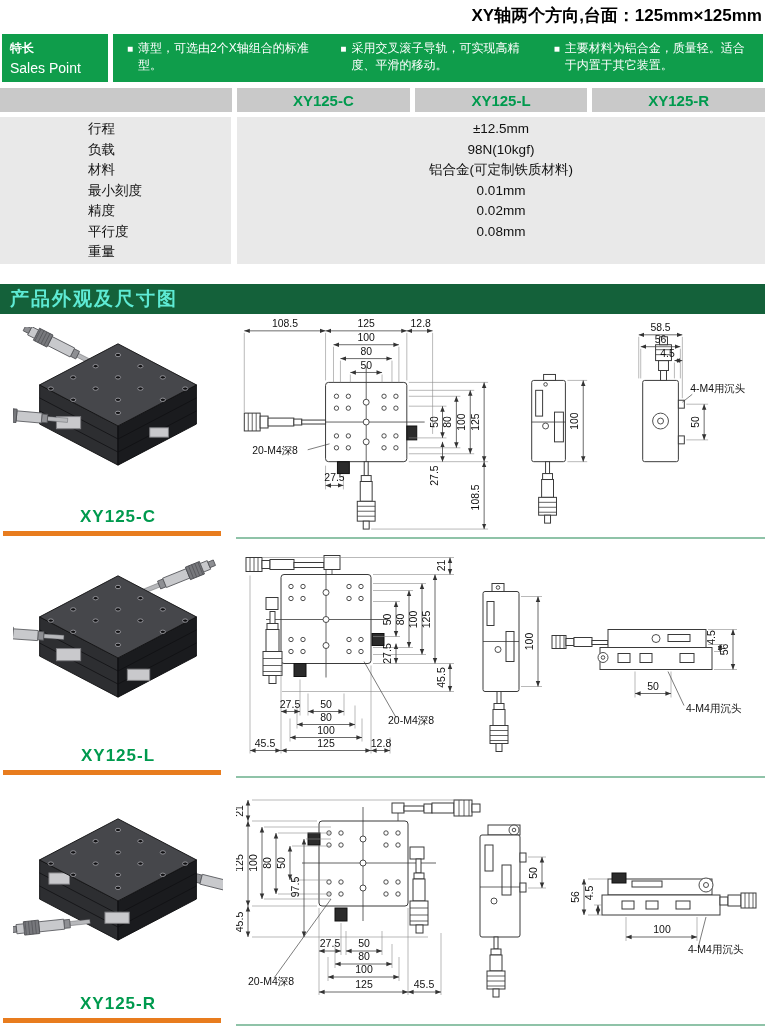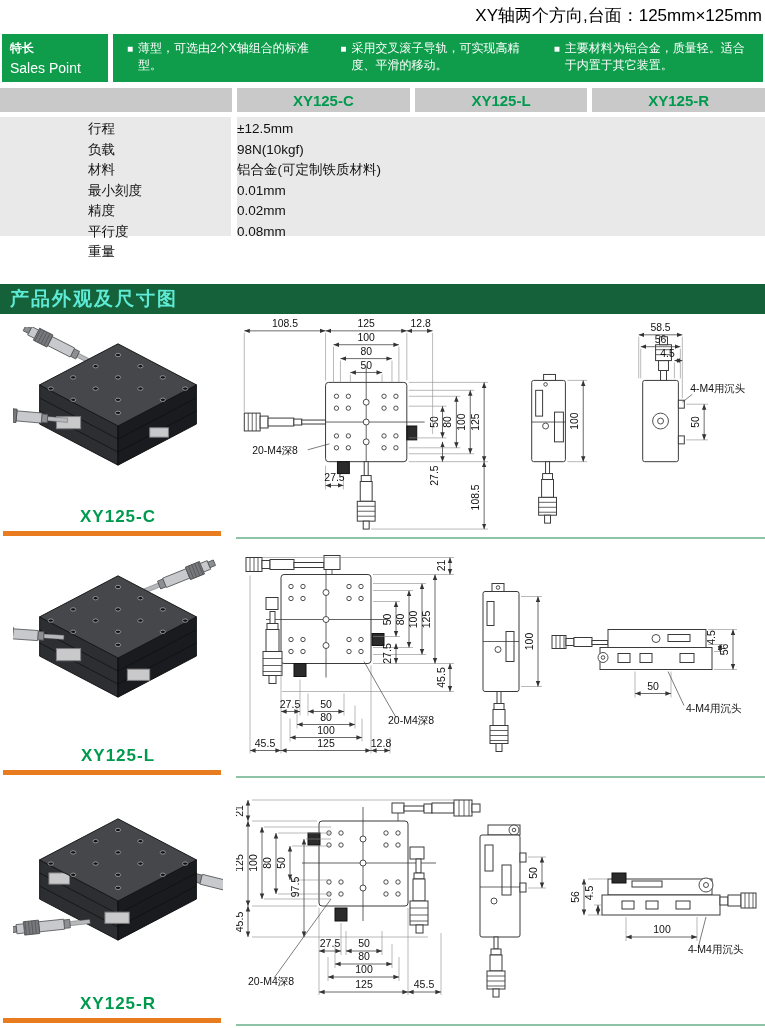--- a/index.html
+++ b/index.html
@@ -1,40 +1,40 @@
 <!DOCTYPE html>
 <html><head>
 <meta charset="utf-8">
 <style>
   html,body{margin:0;padding:0;background:#fff;}
   body{font-family:"Liberation Sans","DejaVu Sans",sans-serif;}
   .page{position:relative;width:765px;height:1028px;background:#fff;overflow:hidden;}
 
   
-  .top-note{position:absolute;top:4px;right:3px;font-size:17px;font-weight:normal;color:#000;}
+  .top-note{position:absolute;top:4px;right:3px;font-size:17px;font-weight:bold;color:#000;}
 
   
   .sp{position:absolute;top:34px;left:2px;right:2px;height:48px;display:flex;gap:5px;}
   .sp-title{width:106px;background:#0f9d4b;color:#fff;padding:3px 8px;box-sizing:border-box;}
   .sp-title .cn{font-size:12px;font-weight:bold;line-height:22px;}
   .sp-title .en{font-size:14px;font-weight:normal;line-height:18px;}
   .sp-body{flex:1;background:#0f9d4b;display:flex;padding:6px 10px 4px 14px;gap:14px;box-sizing:border-box;}
   .sp-bullet{flex:1;color:#fff;font-size:12px;line-height:1.4;display:flex;}
   .sp-bullet .mark{margin-right:5px;font-size:10px;line-height:1.7;}
 
   
   .spec-header{position:absolute;top:88px;left:0;right:0;height:24px;display:flex;gap:5px;}
   .spec-header .cell{background:#c9c9c9;display:flex;align-items:center;justify-content:center;}
   .spec-header .c0{width:232px;}
   .spec-header .c{flex:1;color:#009a4e;font-weight:bold;font-size:15px;}
-  .spec-body{position:absolute;top:117px;left:0;right:0;height:119px;display:flex;gap:6px;}
+  .spec-body{position:absolute;top:117px;left:0;right:0;height:147px;display:flex;gap:6px;}
   .spec-labels{width:231px;background:#e9e9e9;padding:2px 0 0 88px;box-sizing:border-box;}
   .spec-values{flex:1;background:#e9e9e9;padding-top:2px;}
   .spec-row{height:20.5px;line-height:20.5px;font-size:13.5px;color:#111;}
-  .spec-values .spec-row{text-align:left;}
+  .spec-values .spec-row{text-align:center;}
 
   
   .section-bar{position:absolute;top:284px;left:0;right:0;height:30px;background:#14613a;color:#5eead4;
     font-size:19px;font-weight:bold;line-height:30px;padding-left:10px;box-sizing:border-box;letter-spacing:2px;}
 
   
   .rows{position:absolute;top:315px;left:0;right:0;}
   .prow{display:flex;}
   .prow1{height:224px;} .prow2{height:239px;} .prow3{height:248px;}
   .pcol-left{width:236px;display:flex;flex-direction:column;align-items:center;}

